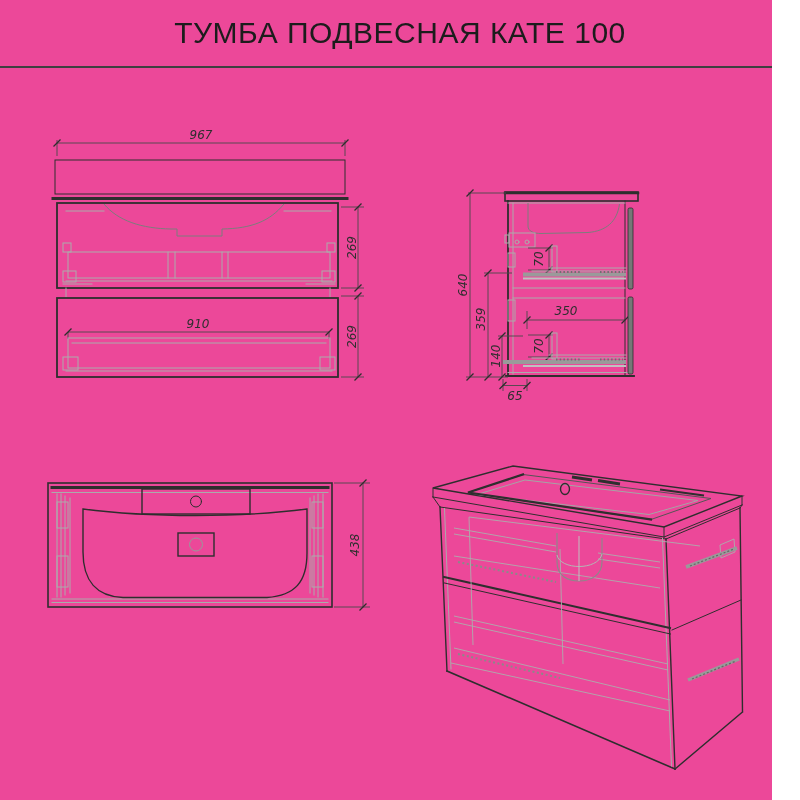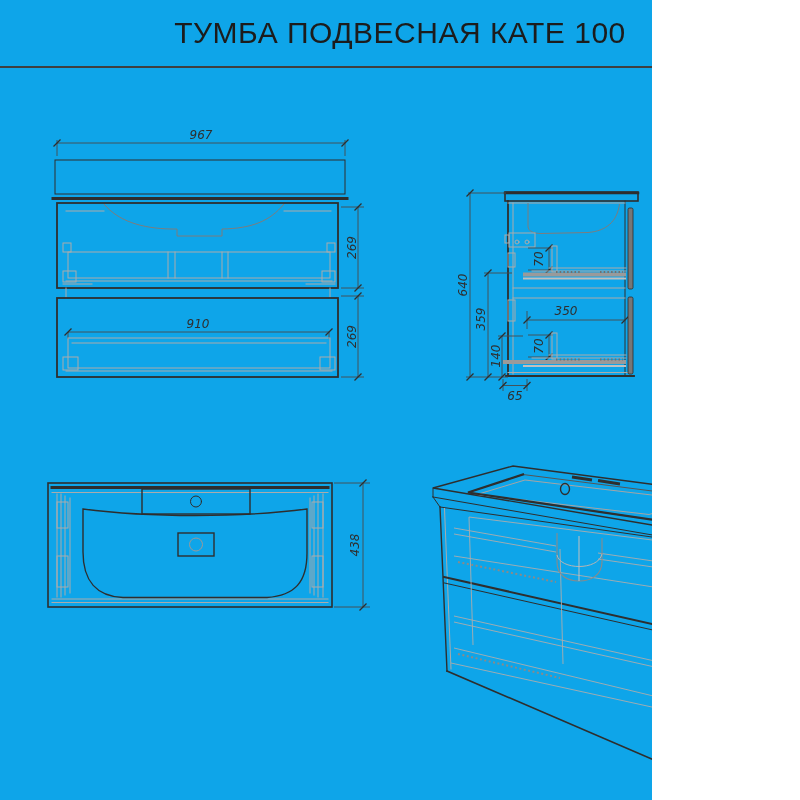--- a/index.html
+++ b/index.html
@@ -1,16 +1,16 @@
 <!DOCTYPE html>
 <html><head>
 <meta charset="utf-8">
 <style>
   html,body{margin:0;padding:0;background:#fff;}
-  .page{position:relative;width:652px;height:800px;background:#0ea5e9;overflow:hidden;
+  .page{position:relative;width:772px;height:800px;background:#ec4899;overflow:hidden;
         font-family:"Liberation Sans", sans-serif;}
   .title{position:absolute;top:16px;left:0;width:800px;text-align:center;
          font-size:30px;font-weight:500;letter-spacing:.5px;color:#1c1c1c;
          font-family:"Liberation Sans", sans-serif;}
   .divider{position:absolute;top:66px;left:0;width:800px;height:2px;background:#3f3f3f;}
   svg{position:absolute;top:0;left:0;}
   .ln{stroke:#2e2e2e;stroke-width:1;fill:none;stroke-linecap:square;}
   .w14{stroke-width:1.4}.w16{stroke-width:1.6}.w18{stroke-width:1.8}
   .w2{stroke-width:2}.w22{stroke-width:2.2}.w25{stroke-width:2.5}.w3{stroke-width:3}
   .lt{stroke:#ababab;stroke-width:1;fill:none;stroke-linecap:square;}

